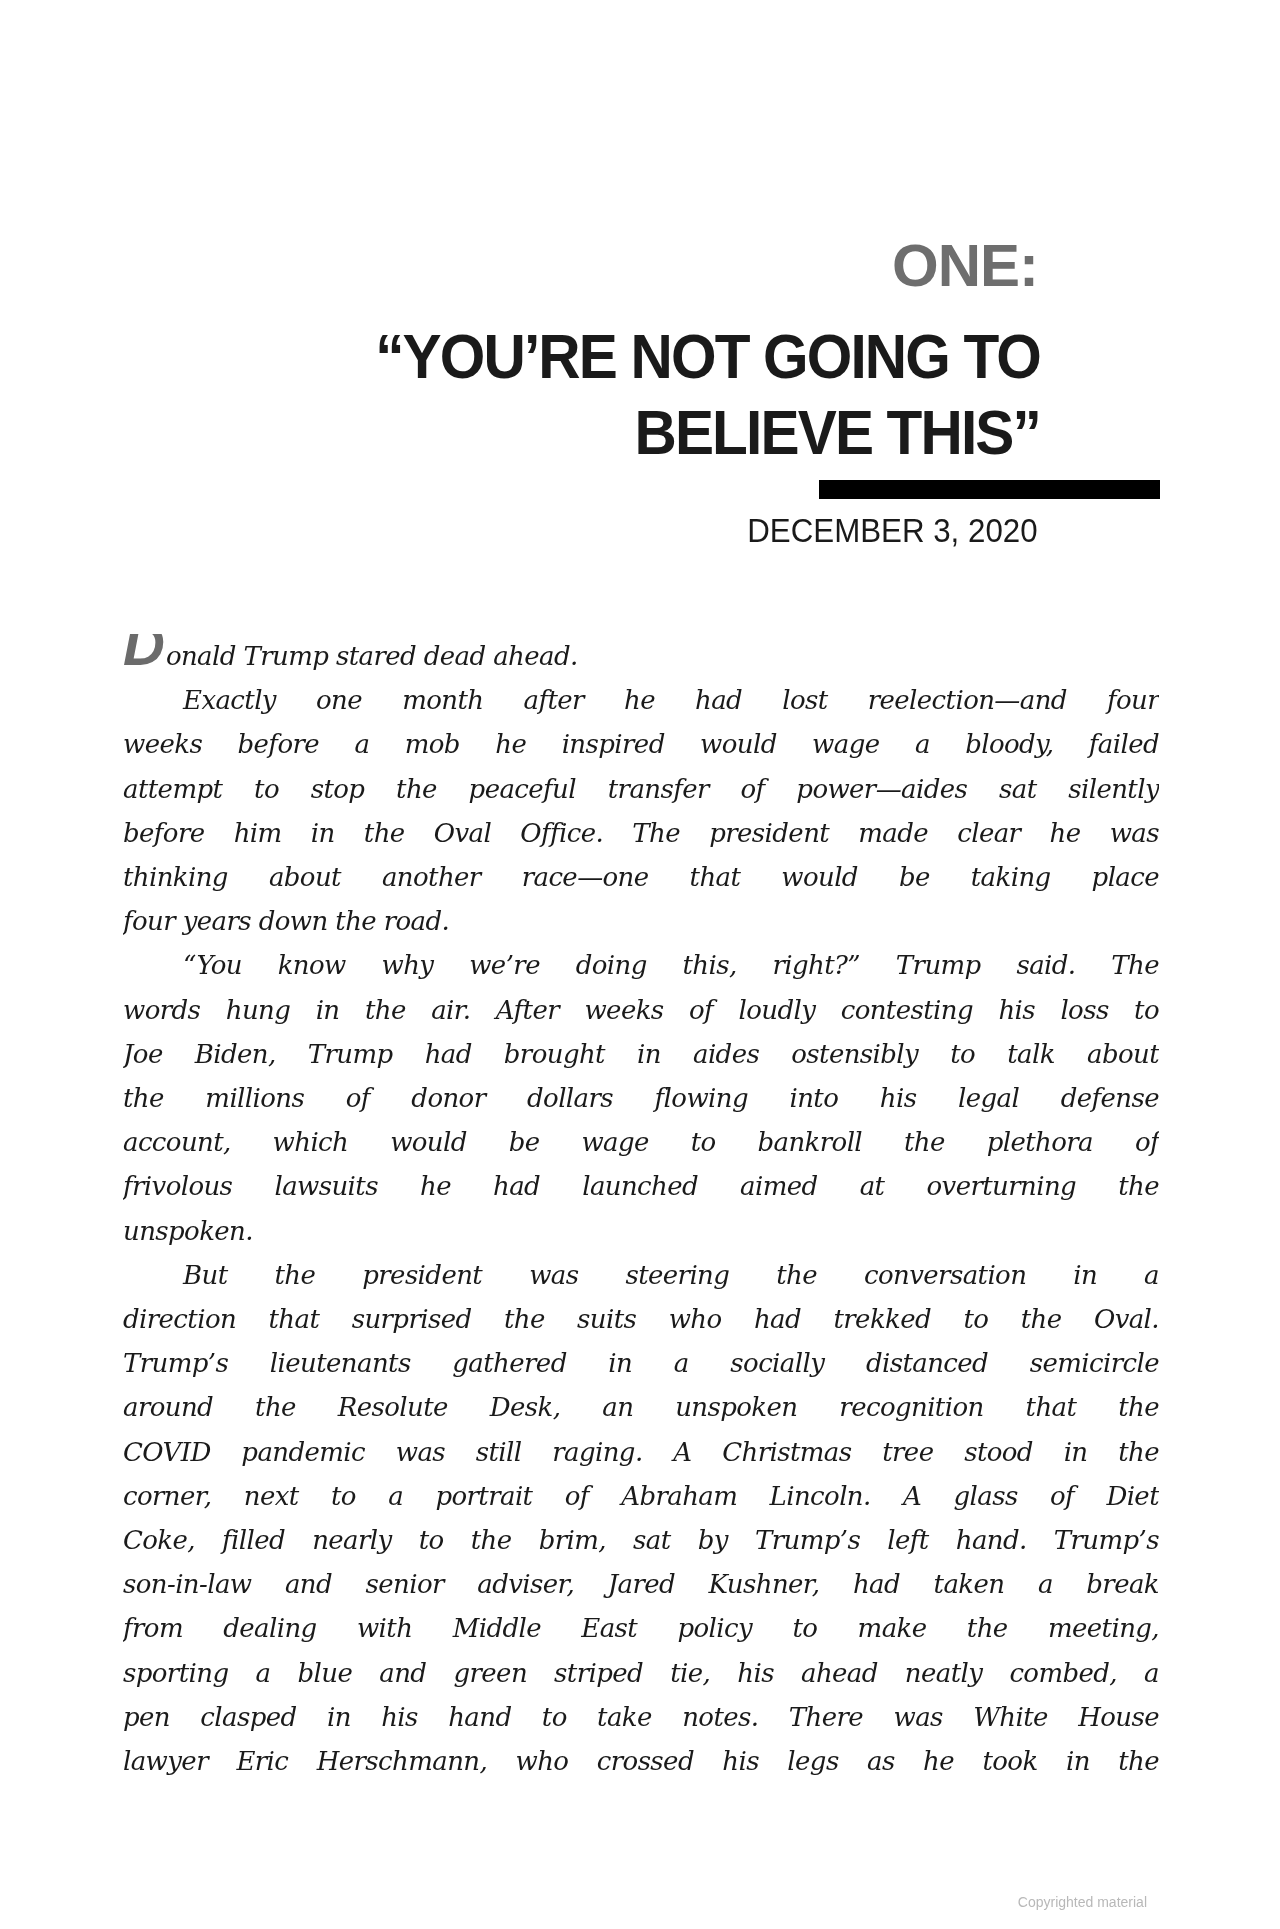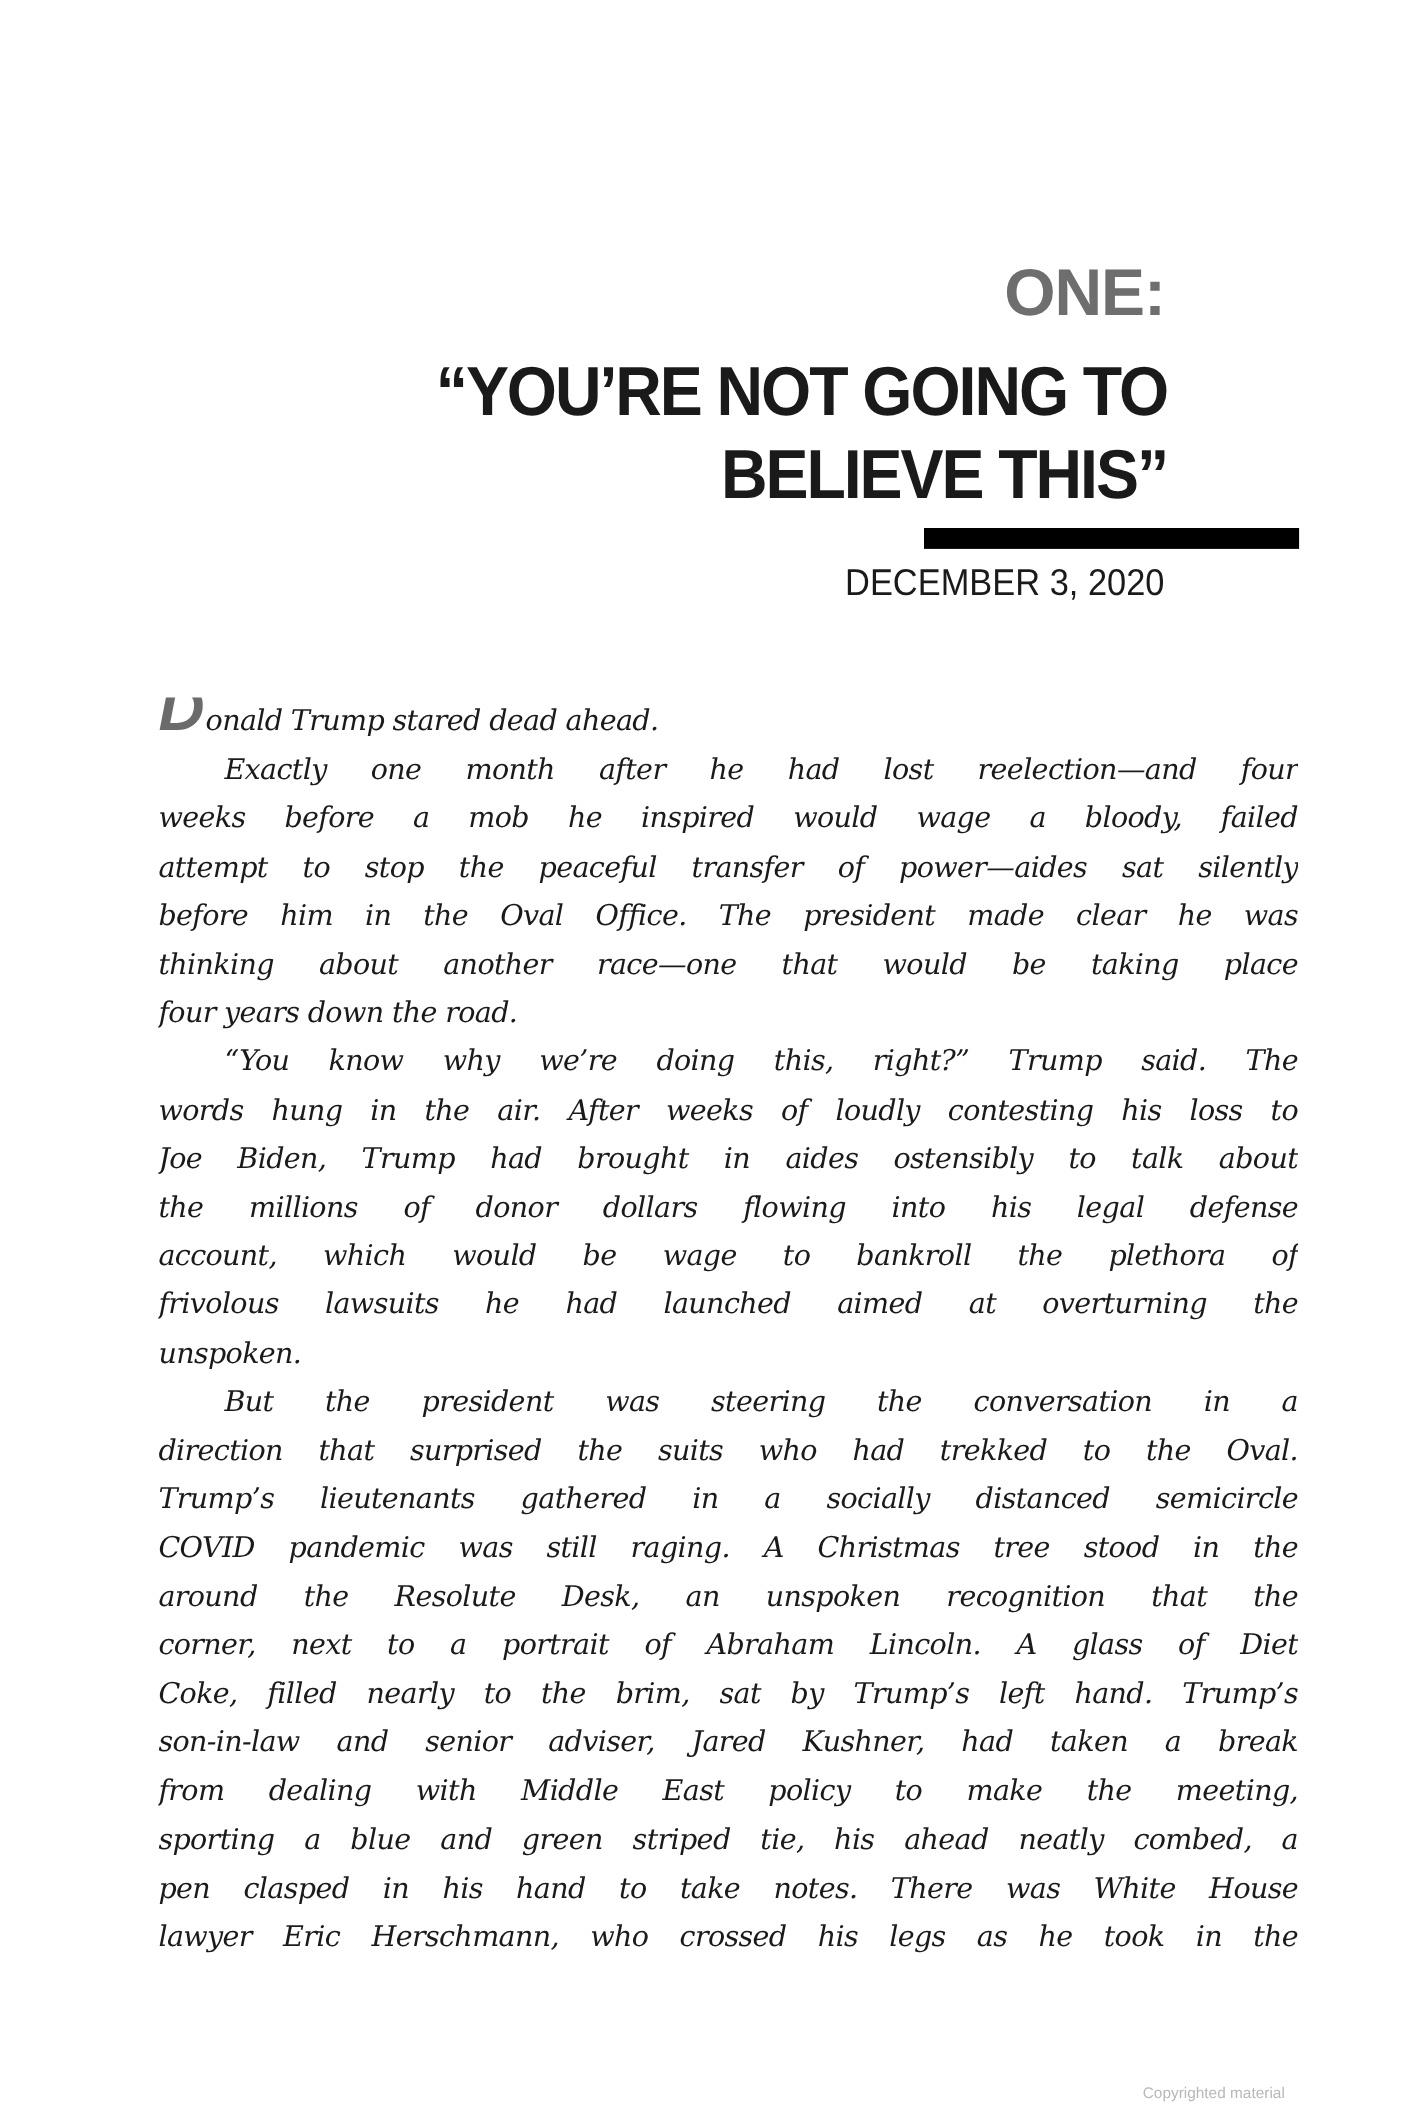--- a/index.html
+++ b/index.html
@@ -12,21 +12,20 @@
       height: 1929px;
       position: relative;
       overflow: hidden;
       color: #1a1a1a;
     }
     .page {
       position: absolute;
       left: 0; top: 0;
       width: 1160px;
       height: 1929px;
-      margin-left: 21px;
     }
     .chapter-num {
       position: absolute;
       right: 122px;
       top: 236px;
       font-family: "Liberation Sans", sans-serif;
       font-weight: bold;
       font-size: 60px;
       line-height: 1;
       color: #6e6e6e;
@@ -163,22 +162,22 @@
       <span class="line" style="text-indent:0">the millions of donor dollars flowing into his legal defense</span>
       <span class="line" style="text-indent:0">account, which would be wage to bankroll the plethora of</span>
       <span class="line" style="text-indent:0">frivolous lawsuits he had launched aimed at overturning the</span>
       <span class="line last" style="text-indent:0">unspoken.</span>
     </p>
 
     <p class="para">
       <span class="line">But the president was steering the conversation in a</span>
       <span class="line" style="text-indent:0">direction that surprised the suits who had trekked to the Oval.</span>
       <span class="line" style="text-indent:0">Trump’s lieutenants gathered in a socially distanced semicircle</span>
+      <span class="line" style="text-indent:0">around the Resolute Desk, an unspoken recognition that the</span>
       <span class="line" style="text-indent:0">COVID pandemic was still raging. A Christmas tree stood in the</span>
-      <span class="line" style="text-indent:0">around the Resolute Desk, an unspoken recognition that the</span>
       <span class="line" style="text-indent:0">corner, next to a portrait of Abraham Lincoln. A glass of Diet</span>
       <span class="line" style="text-indent:0">Coke, filled nearly to the brim, sat by Trump’s left hand. Trump’s</span>
       <span class="line" style="text-indent:0">son-in-law and senior adviser, Jared Kushner, had taken a break</span>
       <span class="line" style="text-indent:0">from dealing with Middle East policy to make the meeting,</span>
       <span class="line" style="text-indent:0">sporting a blue and green striped tie, his ahead neatly combed, a</span>
       <span class="line" style="text-indent:0">pen clasped in his hand to take notes. There was White House</span>
       <span class="line" style="text-indent:0">lawyer Eric Herschmann, who crossed his legs as he took in the</span>
     </p>
 
   </div>

